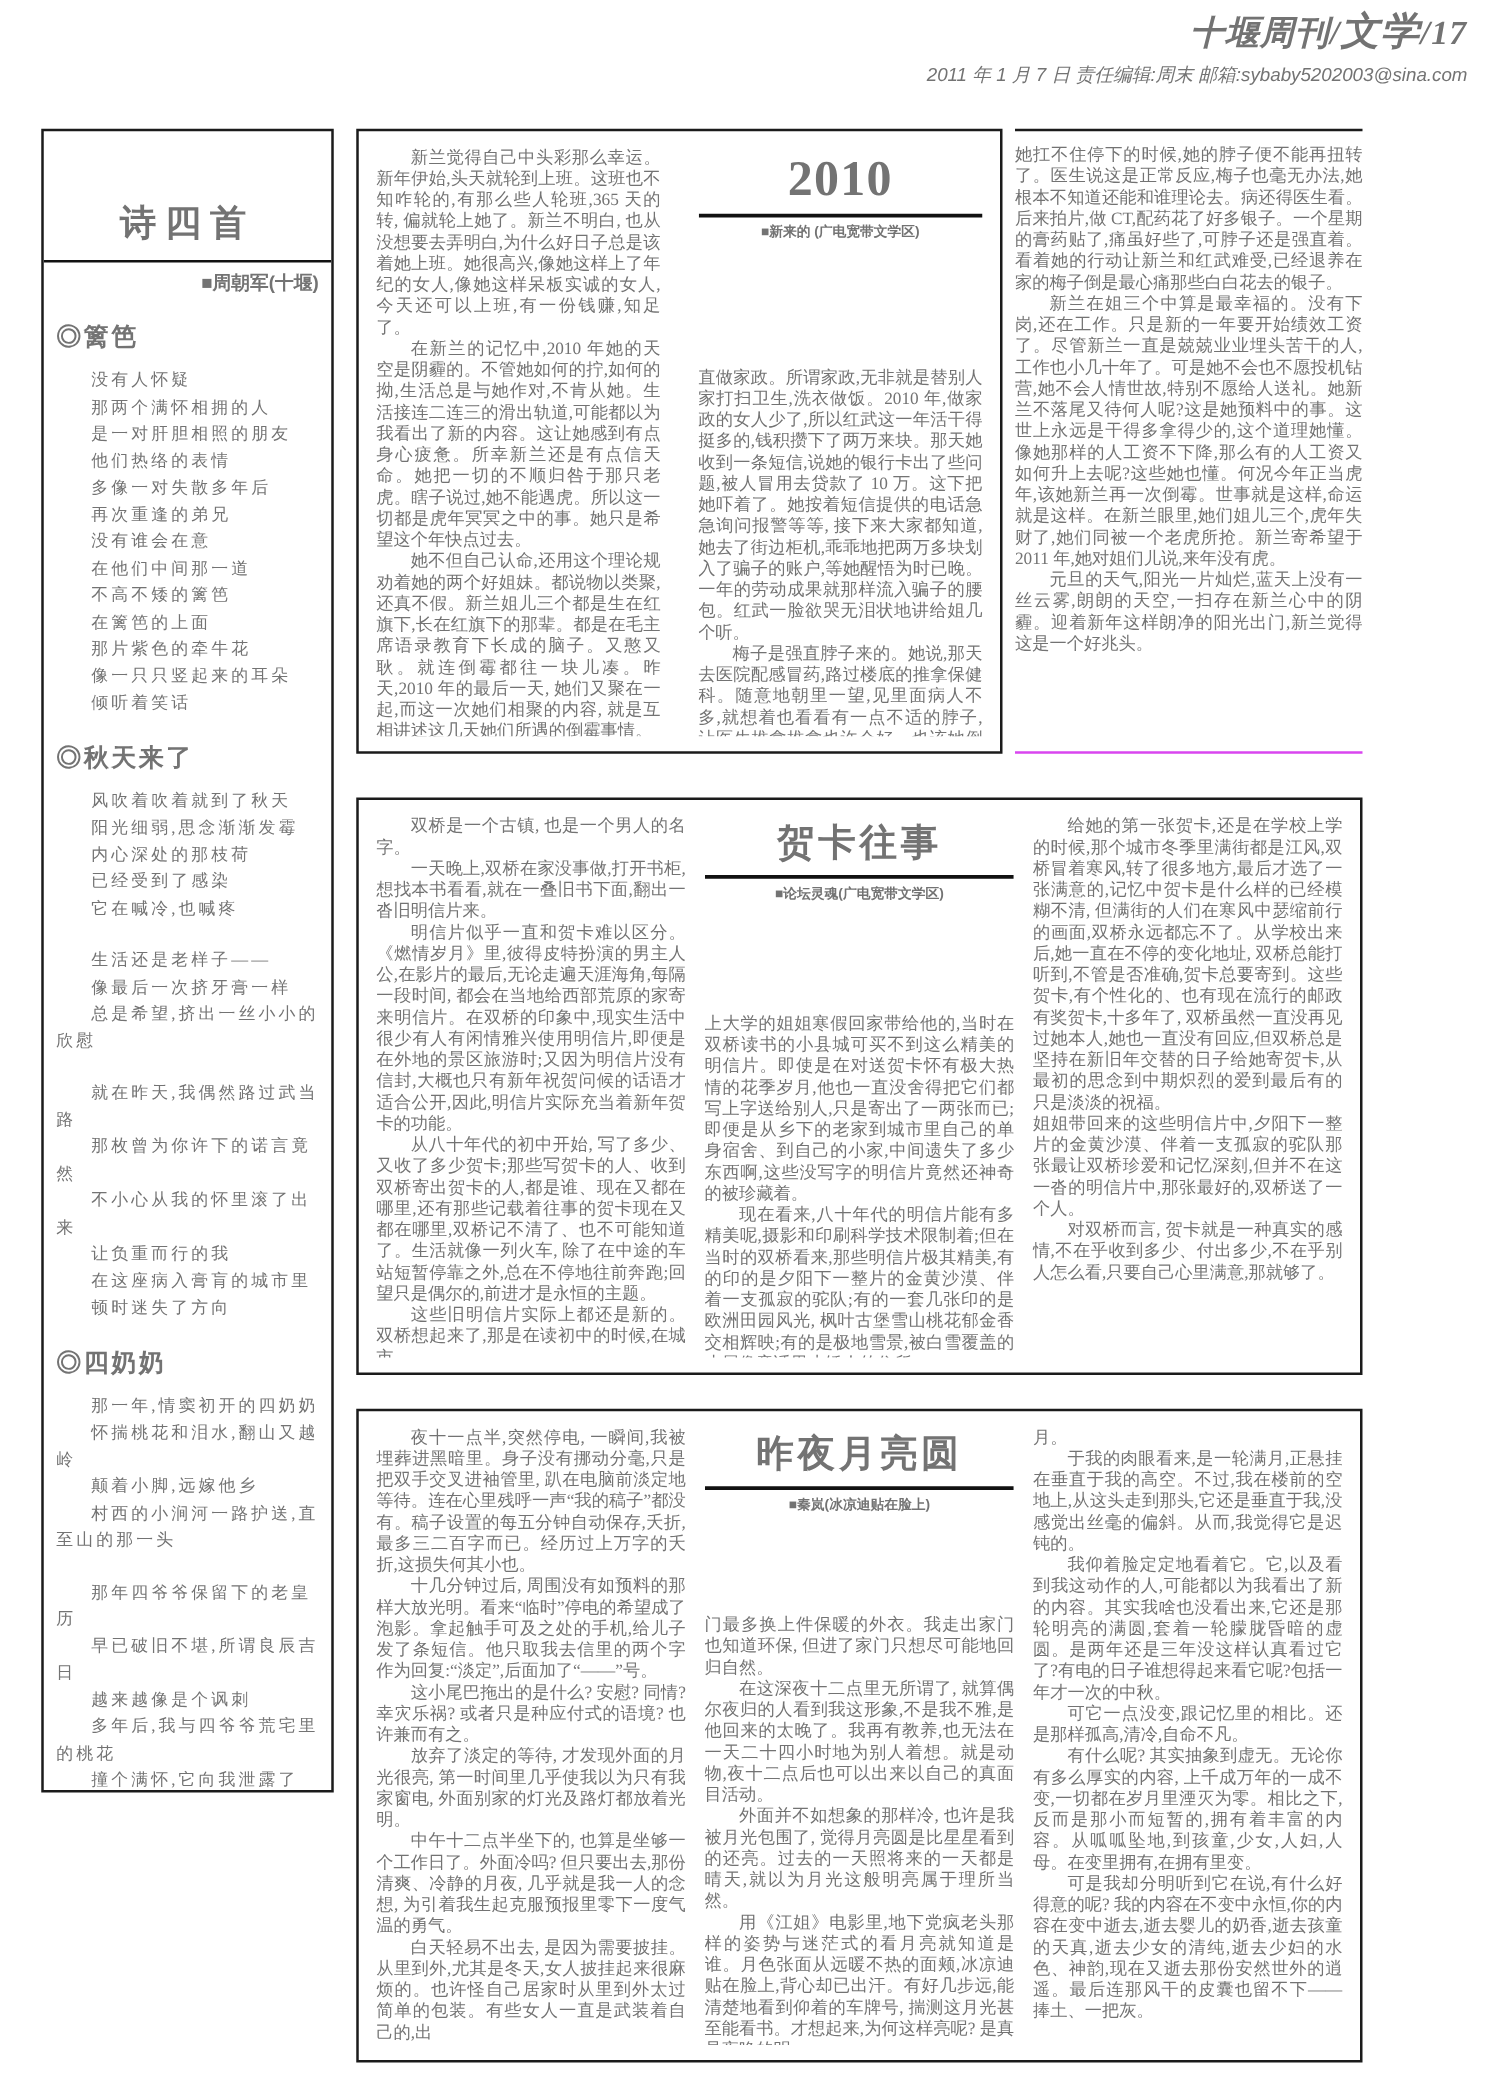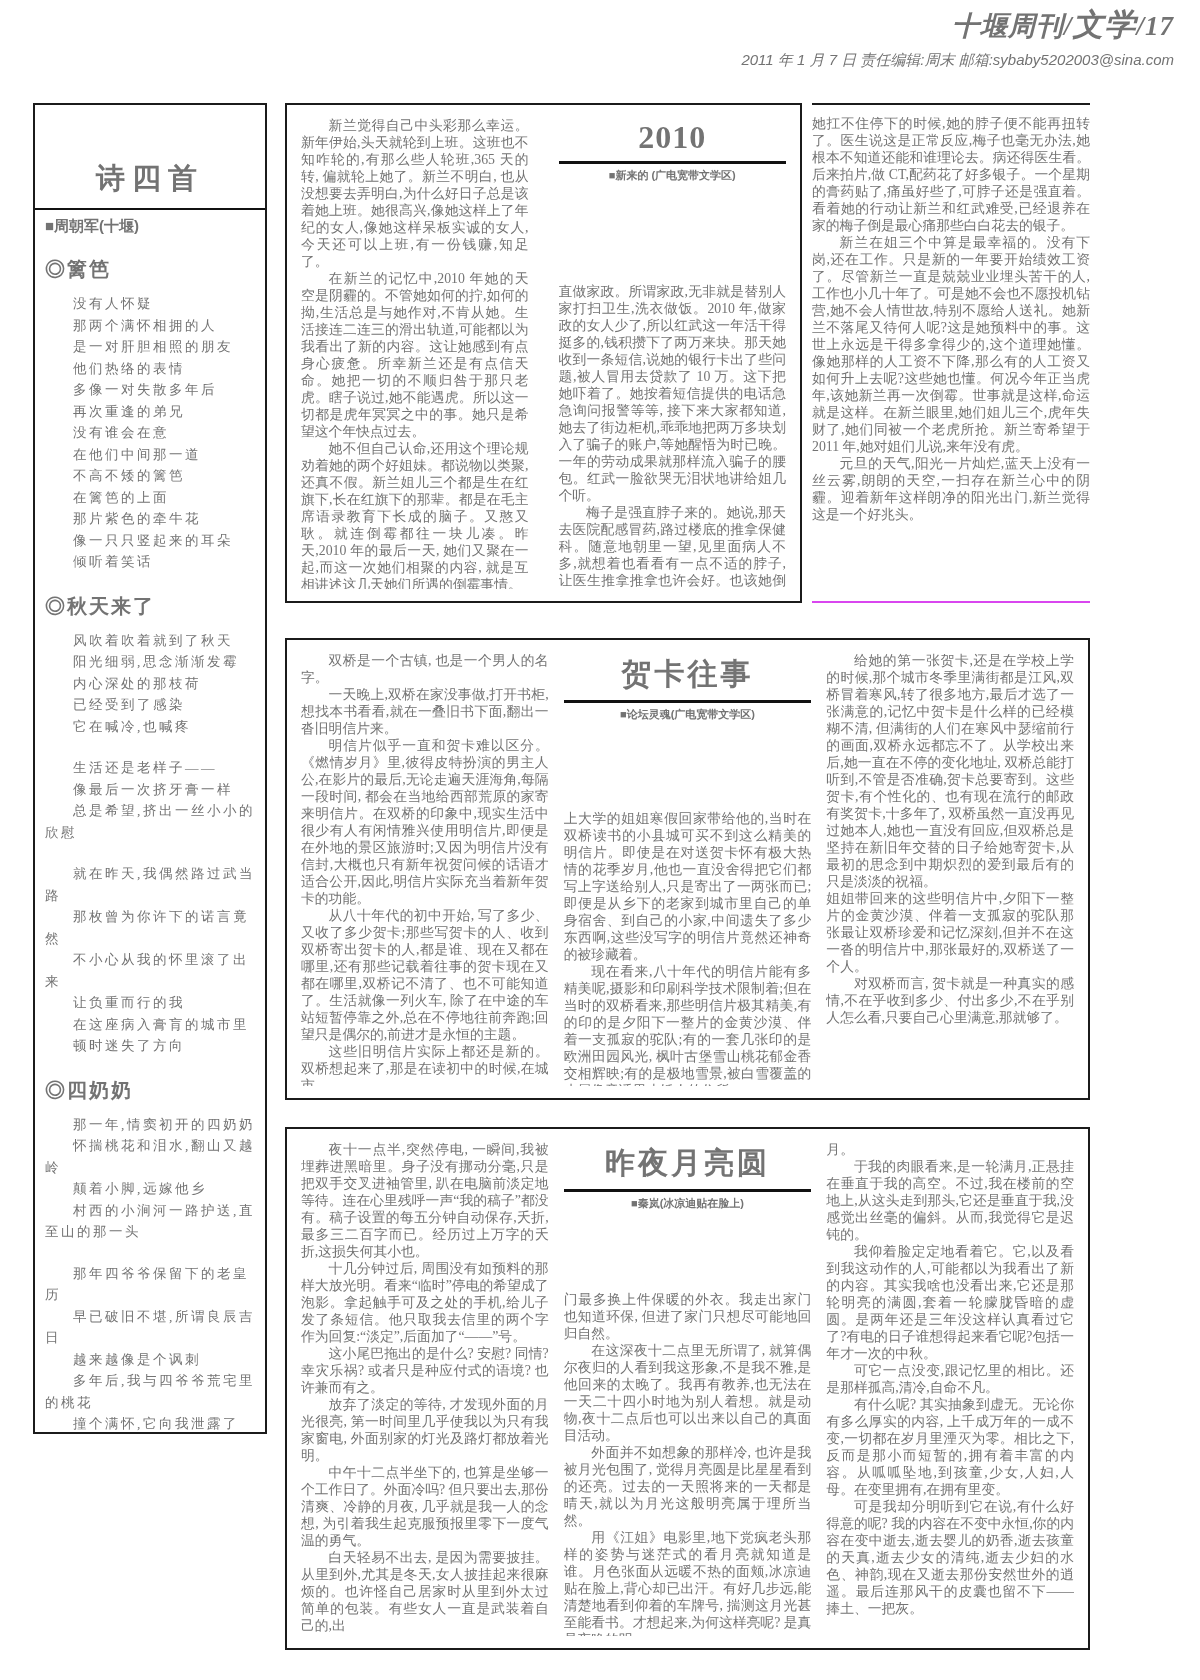--- a/index.html
+++ b/index.html
@@ -24,29 +24,29 @@
   .box-moon { left:285px; top:1127px; width:805px; height:523px; display:flex; gap:15px; padding:12px 14px; }
   .col { flex:1 1 0; min-width:0; overflow:hidden; }
   
   .para { font-size:13.8px; line-height:17px; text-align:justify; text-indent:2em;
           font-family:"Liberation Serif", serif; }
   .para.cont { text-indent:0; }
   
   .tblock { margin-top:2px; }
   .a-title { text-align:center; font-weight:700; font-size:30px; letter-spacing:3px;
              padding-bottom:5px; border-bottom:3px solid #111; font-family:"Liberation Serif", serif; }
-  .a-title.latin { letter-spacing:1px; font-size:32px; }
+  .a-title.latin { letter-spacing:1px; font-size:40px; }
   .a-byline { text-align:center; font-weight:700; font-size:11px; margin-top:4px;
               font-family:"Liberation Sans", sans-serif; }
   .sp-2010 { height:100px; } .sp-card { height:88px; } .sp-moon { height:80px; }
   
   .poems-title { margin:54px -10px 0; padding-bottom:9px; border-bottom:2px solid #111;
                  text-align:center; font-weight:700; font-size:29px; letter-spacing:7px;
                  font-family:"Liberation Serif", serif; }
-  .poems-byline { text-align:left; font-weight:700; font-size:15px; margin:7px 0 20px;
+  .poems-byline { text-align:right; font-weight:700; font-size:15px; margin:7px 0 20px;
                   font-family:"Liberation Sans", sans-serif; }
   .poem-head { font-weight:700; font-size:20px; letter-spacing:2px; margin:14px 0 10px;
                font-family:"Liberation Sans", sans-serif; }
   .stanza { margin-bottom:20px; }
   .poem-line { font-size:13.5px; line-height:21.5px; letter-spacing:2.5px; text-indent:28px; }
 </style>
 </head>
 <body>
 
 <div class="page">

